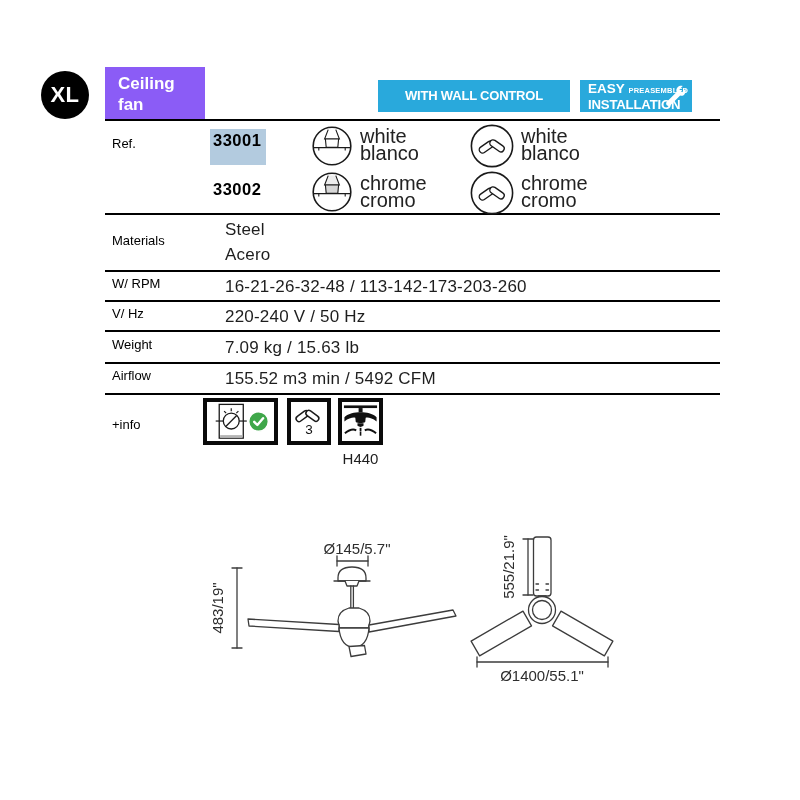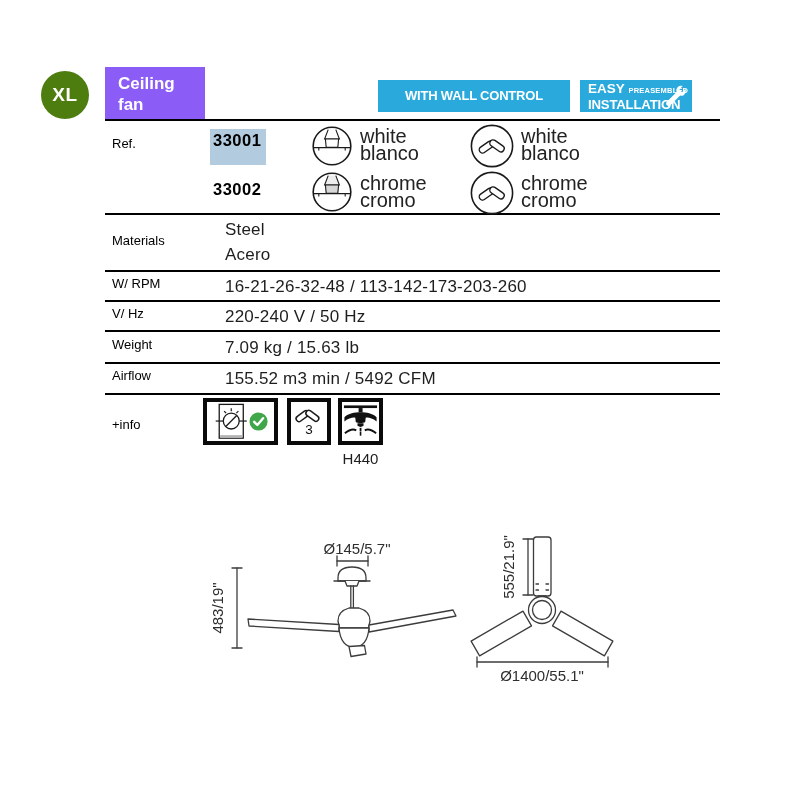--- a/index.html
+++ b/index.html
@@ -1,23 +1,23 @@
 <!DOCTYPE html>
 <html><head>
 <meta charset="utf-8">
 <style>
   html,body{margin:0;padding:0;}
   body{width:800px;height:800px;background:#fff;position:relative;
        font-family:"Liberation Sans",sans-serif;color:#000;overflow:hidden;}
   .abs{position:absolute;}
 
   
-  .xl-badge{left:41px;top:71px;width:48px;height:48px;border-radius:50%;background:#4d7c0f;
+  .xl-badge{left:41px;top:71px;width:48px;height:48px;border-radius:50%;background:#000000;
             display:flex;align-items:center;justify-content:center;color:#fff;
-            font-weight:bold;font-size:19px;letter-spacing:.5px;}
+            font-weight:bold;font-size:22px;letter-spacing:.5px;}
   .title-box{left:105px;top:67px;width:100px;height:54px;background:#8b5cf6;box-sizing:border-box;
              padding:6px 0 0 13px;color:#fff;font-weight:bold;font-size:17px;line-height:21px;}
 
   
   .banner{background:#29a9dc;color:#fff;box-sizing:border-box;}
   .banner1{left:378px;top:80px;width:192px;height:32px;display:flex;flex-direction:row;
            align-items:center;justify-content:center;font-weight:bold;font-size:13px;
            line-height:14.5px;letter-spacing:-.2px;white-space:nowrap;}
   .banner2{left:580px;top:80px;width:112px;height:32px;padding:2px 0 0 8px;}
   .banner2 .l1{font-size:13.5px;line-height:14px;white-space:nowrap;}

